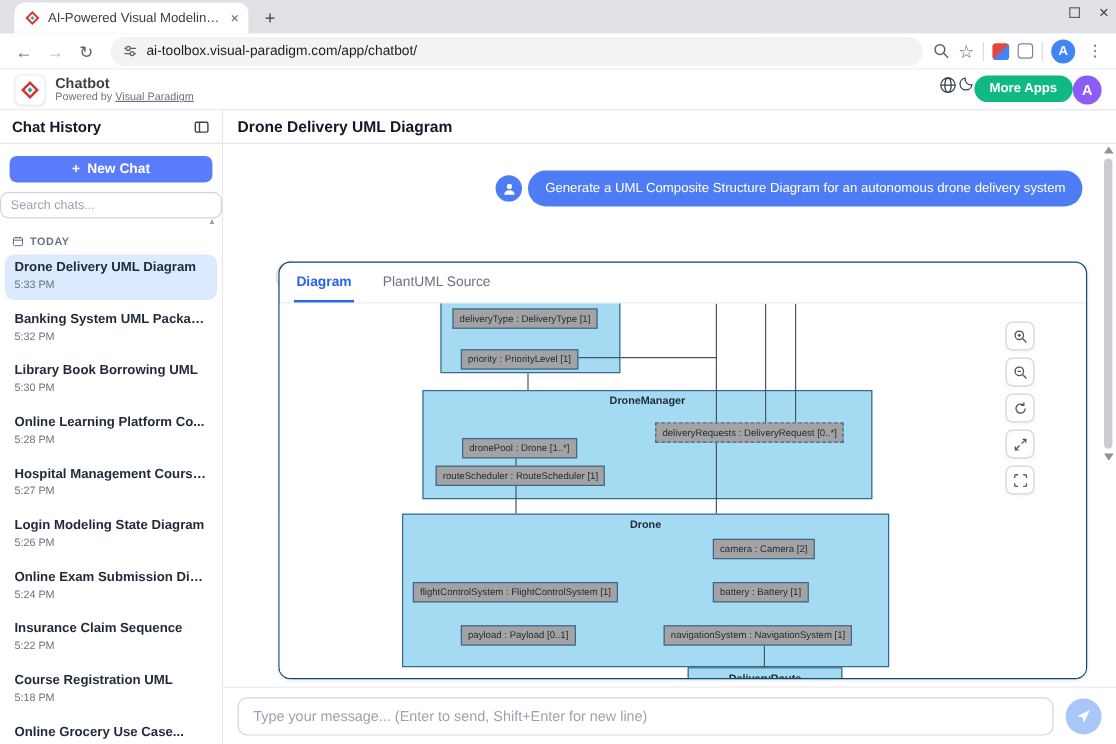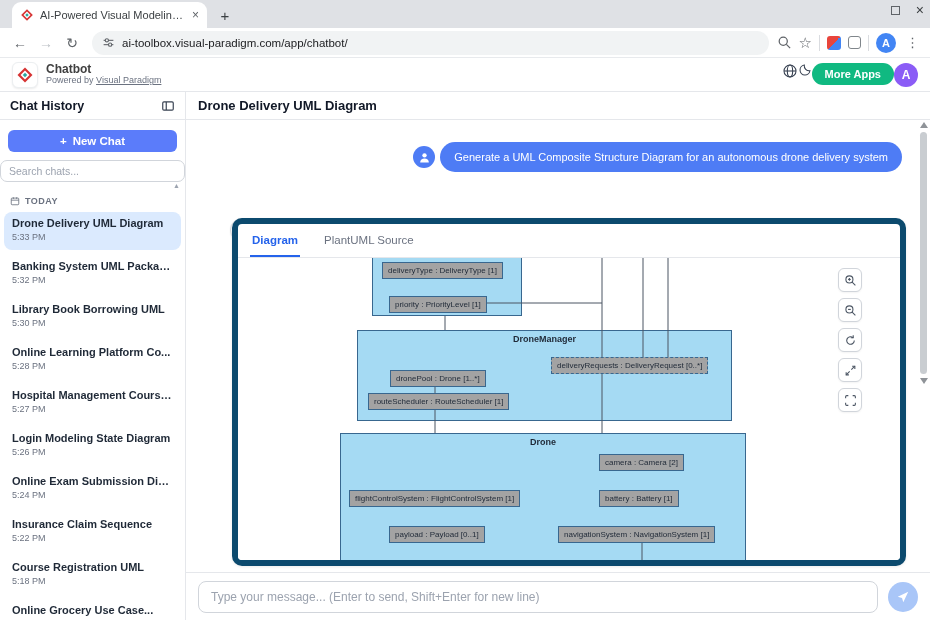--- a/index.html
+++ b/index.html
@@ -65,21 +65,21 @@
   .main-header { height:28px; flex:0 0 28px; display:flex; align-items:center; padding:0 12px; border-bottom:1px solid #e5e7eb; }
   .page-title { font-size:13px; font-weight:bold; color:#111827; }
   .chat-area { position:relative; flex:1; overflow:hidden; background:#fff; }
 
   .user-row { position:absolute; top:22px; right:28px; display:flex; align-items:center; gap:5px; }
   .user-avatar { width:22px; height:22px; border-radius:50%; background:#4e7cf5; display:flex; align-items:center; justify-content:center; flex:0 0 22px; }
   .user-bubble { background:#4e7cf5; color:#fff; font-size:11px; line-height:30px; height:30px; padding:0 14px; border-radius:15px; white-space:nowrap; }
 
   .bot-avatar { position:absolute; left:44px; top:98px; width:24px; height:24px; border-radius:50%; border:1px solid #d7dadf; background:#fff; display:flex; align-items:center; justify-content:center; box-shadow:0 1px 2px rgba(0,0,0,.06); }
 
-  .result-card { position:absolute; left:46px; top:98px; width:674px; height:348px; background:#fff; border:6px solid #0c4a6e; border-radius:10px; box-shadow:0 1px 3px rgba(0,0,0,.08); overflow:hidden; }
+  .result-card { position:absolute; left:46px; top:98px; width:674px; height:348px; background:#fff; border:1px solid #0c4a6e; border-radius:10px; box-shadow:0 1px 3px rgba(0,0,0,.08); overflow:hidden; }
   .card-tabbar { height:34px; border-bottom:1px solid #e5e7eb; display:flex; align-items:flex-end; padding:0 12px; gap:22px; }
   .card-tab { font-size:11.5px; color:#6b7280; padding:0 2px; height:33px; line-height:33px; border-bottom:2px solid transparent; cursor:pointer; }
   .card-tab.active { color:#2563eb; font-weight:bold; border-bottom-color:#2563eb; }
   .diagram-canvas { position:relative; width:672px; height:313px; overflow:hidden; background:#fff; }
 
   .uml-box { position:absolute; background:#a5daf3; border:1px solid #38678f; }
   .uml-box-title { text-align:center; font-size:9px; font-weight:bold; color:#1f2937; padding-top:3px; }
   .uml-part { position:absolute; background:#a3a3a3; border:1px solid #38678f; font-size:8px; color:#1f2937; padding:3px 5px; white-space:nowrap; }
   .uml-part.dashed { border-style:dashed; }
   .conn-svg { position:absolute; left:0; top:0; }

